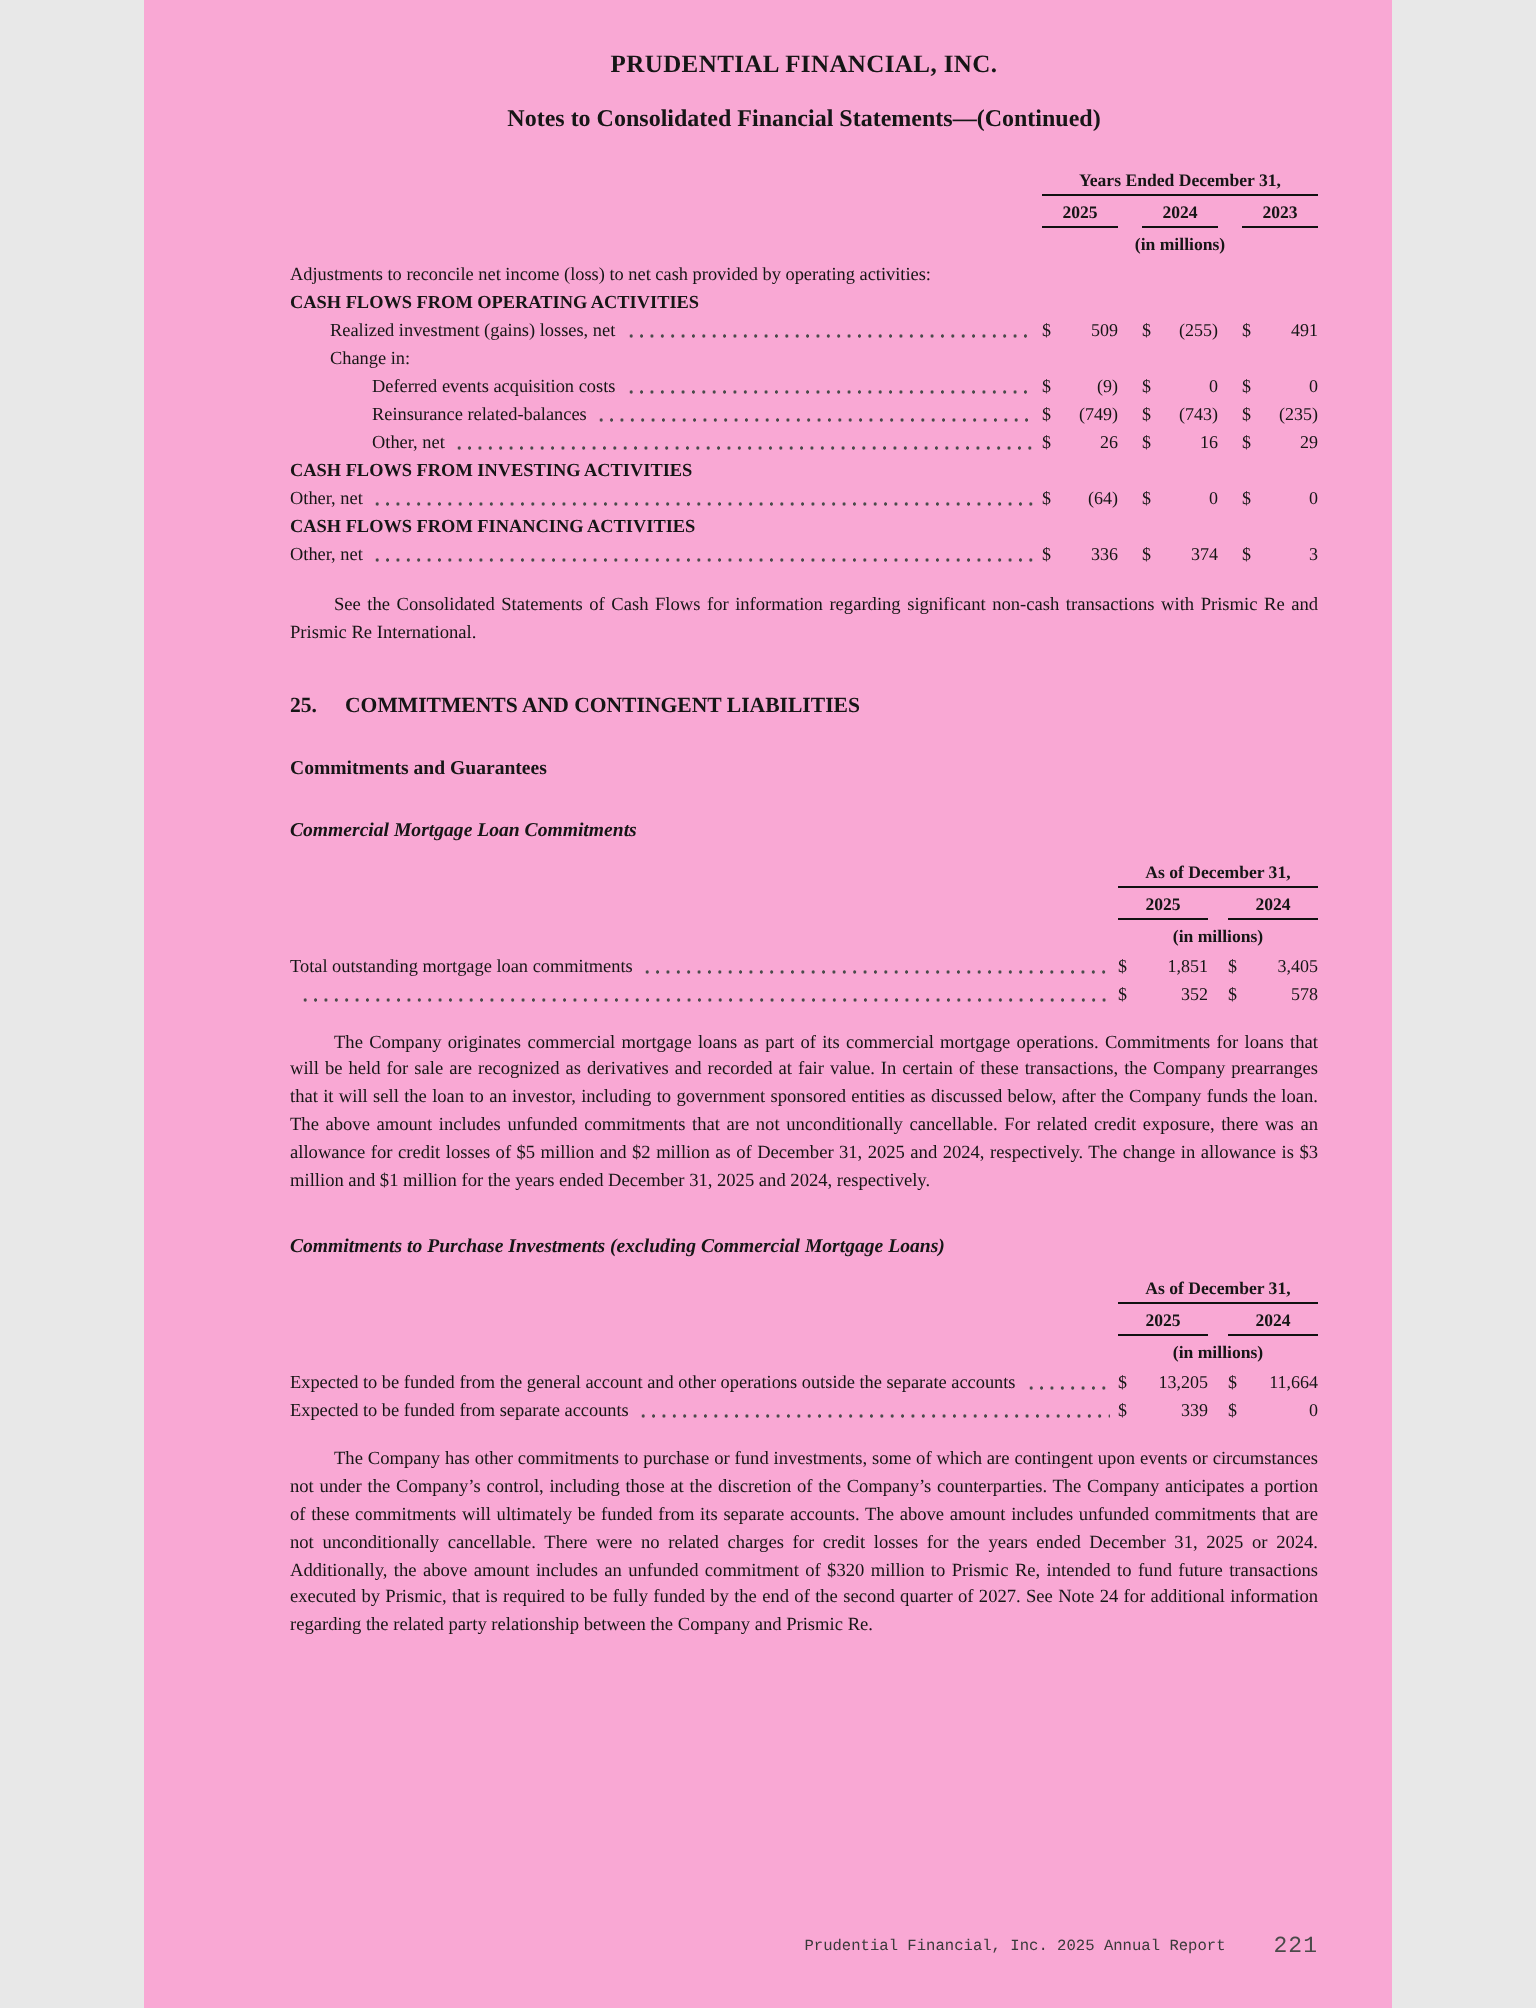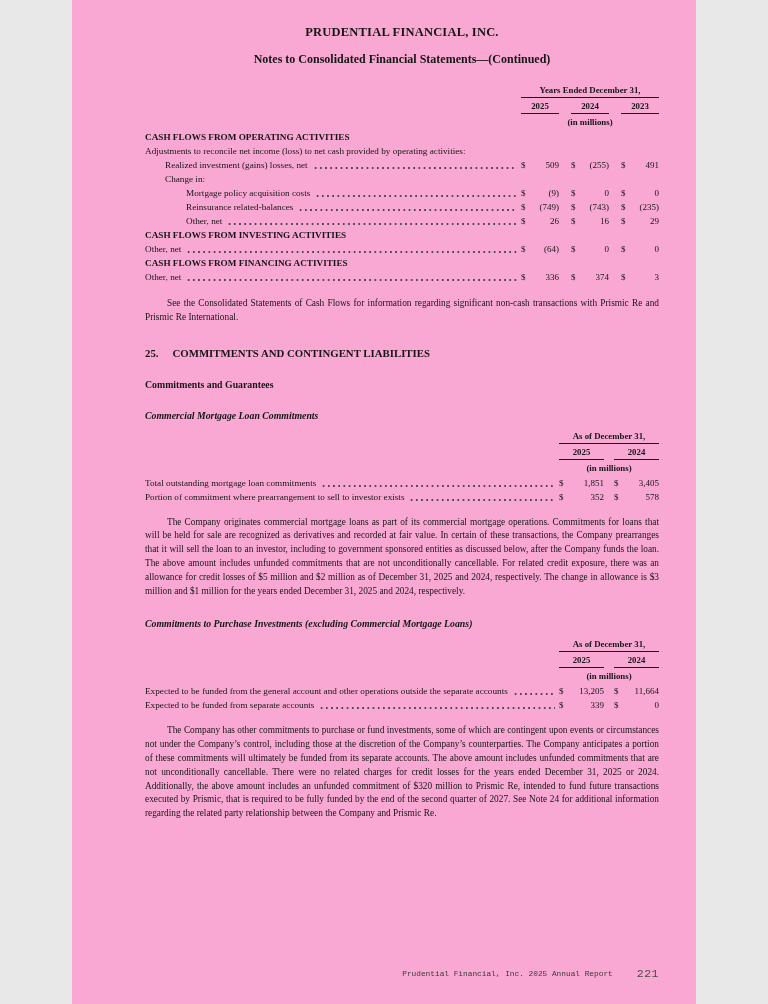--- a/index.html
+++ b/index.html
@@ -85,46 +85,46 @@
           <div class="years">
             <span class="yr">2025</span>
             <span class="yr">2024</span>
             <span class="yr">2023</span>
           </div>
           <div class="units">(in millions)</div>
         </div>
       </div>
 
       <div class="trow">
+        <span class="lbl">Adjustments to reconcile net income (loss) to net cash provided by operating activities:</span>
+      </div>
+      <div class="trow">
         <span class="lbl sect">CASH FLOWS FROM OPERATING ACTIVITIES</span>
       </div>
       <div class="trow">
-        <span class="lbl">Adjustments to reconcile net income (loss) to net cash provided by operating activities:</span>
-      </div>
-      <div class="trow">
         <span class="lbl ind1">Realized investment (gains) losses, net</span>
         <span class="dots"></span>
         <span class="val">
             <span>$</span>
             <span>509</span>
           </span>
         <span class="val">
             <span>$</span>
             <span>(255)</span>
           </span>
         <span class="val">
             <span>$</span>
             <span>491</span>
           </span>
       </div>
       <div class="trow">
         <span class="lbl ind1">Change in:</span>
       </div>
       <div class="trow">
-        <span class="lbl ind2">Mortgage policy acquisition costs</span>
+        <span class="lbl ind2">Deferred events acquisition costs</span>
         <span class="dots"></span>
         <span class="val">
             <span>$</span>
             <span>(9)</span>
           </span>
         <span class="val">
             <span>$</span>
             <span>0</span>
           </span>
         <span class="val">
@@ -230,21 +230,20 @@
         <span class="val">
             <span>$</span>
             <span>1,851</span>
           </span>
         <span class="val">
             <span>$</span>
             <span>3,405</span>
           </span>
       </div>
       <div class="trow">
-        <span class="lbl">Portion of commitment where prearrangement to sell to investor exists</span>
         <span class="dots"></span>
         <span class="val">
             <span>$</span>
             <span>352</span>
           </span>
         <span class="val">
             <span>$</span>
             <span>578</span>
           </span>
       </div>

